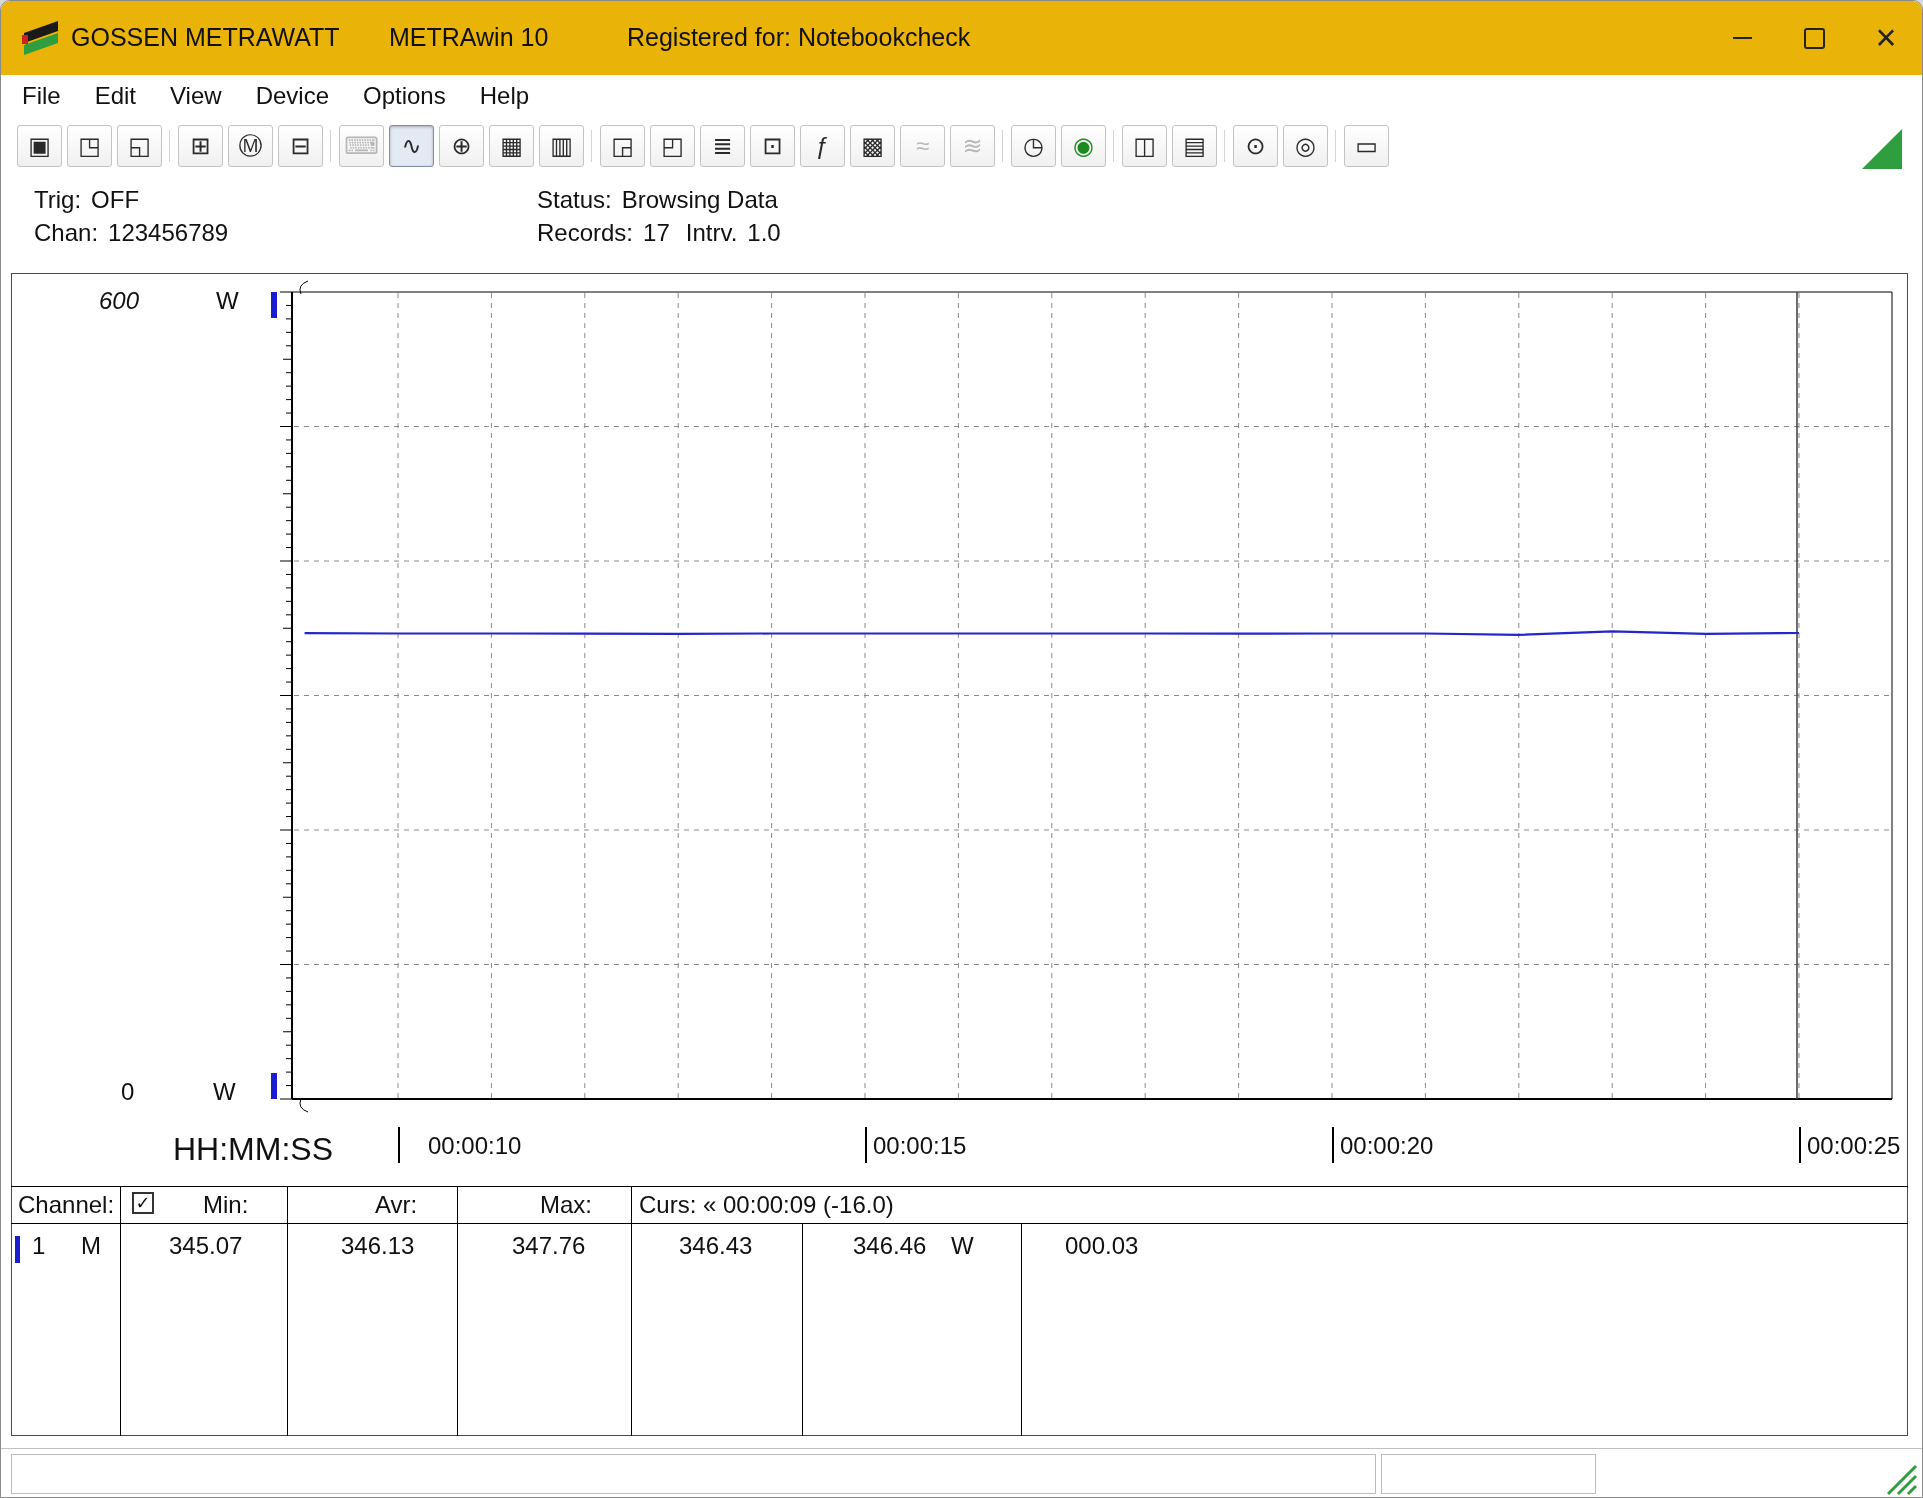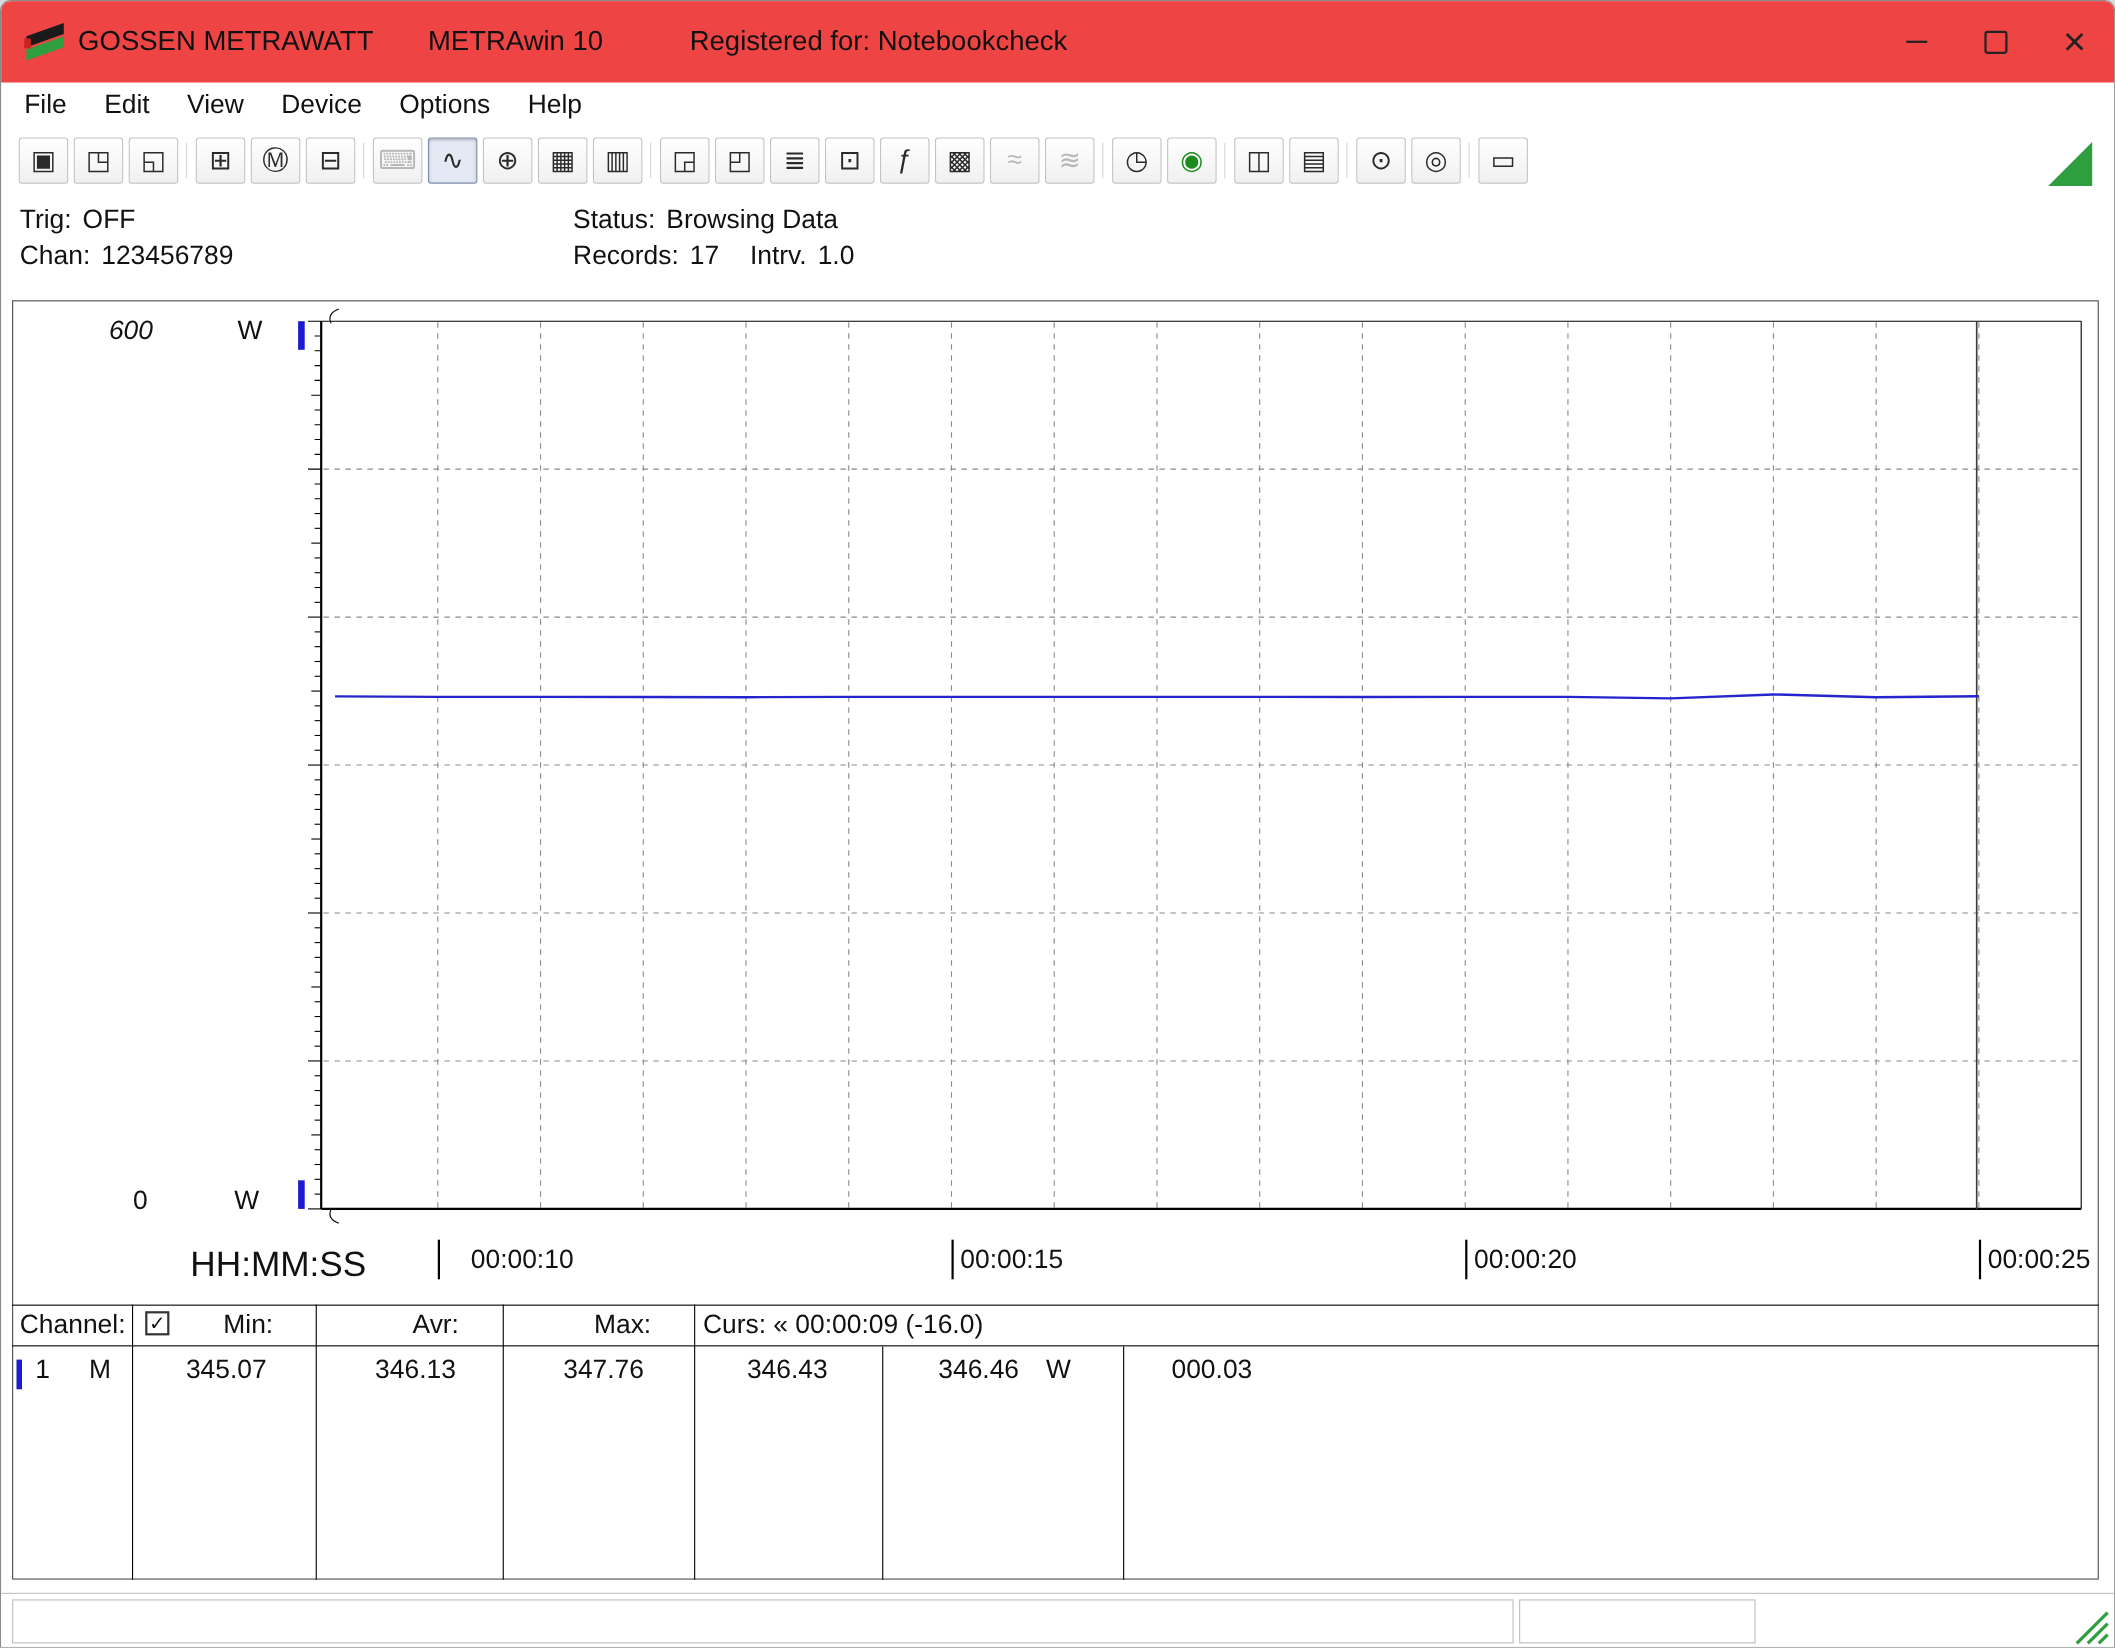--- a/index.html
+++ b/index.html
@@ -5,21 +5,21 @@
   html,body{margin:0;padding:0;}
   body{
     width:1923px;height:1498px;position:relative;overflow:hidden;
     font-family:"Liberation Sans",sans-serif;background:#d9d9d9;
   }
   #win{
     position:absolute;inset:0;background:#ffffff;
     border:1px solid #8a8a8a;border-radius:10px 10px 0 0;overflow:hidden;
   }
   
-  #titlebar{position:absolute;left:0;top:0;width:100%;height:74px;background:#ef4444;}
+  #titlebar{position:absolute;left:0;top:0;width:100%;height:74px;background:#eab308;}
   #logo{position:absolute;left:20px;top:17px;width:40px;height:40px;}
   .title-text{position:absolute;top:22px;font-size:25px;color:#111;white-space:nowrap;}
   #t-brand{left:70px;}
   #t-app{left:388px;}
   #t-reg{left:610px;margin-left:16px;}
   #win-controls{position:absolute;right:0;top:0;height:74px;display:flex;}
   .win-btn{width:72px;height:74px;display:flex;align-items:center;justify-content:center;background:transparent;border:none;cursor:default;}
   .glyph-min{width:19px;height:2px;background:#222;}
   .glyph-max{width:17px;height:17px;border:2px solid #222;border-radius:3px;}
   .glyph-close{font-size:36px;color:#222;line-height:1;font-weight:400;}
@@ -31,21 +31,21 @@
   .tb-group{display:flex;gap:5px;}
   .tb-sep{width:16px;height:42px;position:relative;}
   .tb-sep::after{content:"";position:absolute;left:7px;top:5px;bottom:5px;width:1px;background:#d4d4d4;}
   .tb-btn{width:45px;height:42px;border:1px solid #c3c3c3;border-radius:3px;background:linear-gradient(#ffffff,#f0f0f0);display:flex;align-items:center;justify-content:center;font-size:24px;color:#2a2a2a;padding:0;}
   .tb-btn.pressed{background:#e4eaf4;border-color:#7d8dab;box-shadow:inset 0 1px 3px rgba(0,0,0,.28);}
   .tb-btn.disabled{color:#b7b7b7;}
   #tb-triangle{position:absolute;right:20px;top:128px;width:0;height:0;border-bottom:40px solid #2f9e3f;border-left:40px solid transparent;}
   
   #info{position:absolute;left:0;top:183px;width:100%;height:90px;font-size:24px;color:#111;}
   .info-cell{position:absolute;white-space:nowrap;}
-  .info-cell .lbl{margin-right:10px;}
+  .info-cell .lbl{margin-right:10px;margin-left:16px;}
   .gap24{margin-left:28px;text-align:center;}
   
   #panel{position:absolute;left:10px;top:272px;width:1897px;height:1163px;border:1px solid #4a4a4a;background:#fff;box-sizing:border-box;}
   .ylab{position:absolute;font-size:24px;color:#111;}
   #chart-svg{position:absolute;left:10px;top:272px;}
   #chart-svg .grid{stroke:#8a8a8a;stroke-width:1;stroke-dasharray:5 5;}
   #chart-svg .axis{stroke:#000;stroke-width:1;fill:none;}
   #chart-svg .axis2{stroke:#000;stroke-width:2;fill:none;}
   #chart-svg .cursor{stroke:#3c3c3c;stroke-width:1.5;}
   .xtick{position:absolute;top:1126px;height:36px;border-left:2px solid #000;padding-left:6px;font-size:24px;line-height:38px;color:#111;white-space:nowrap;}

